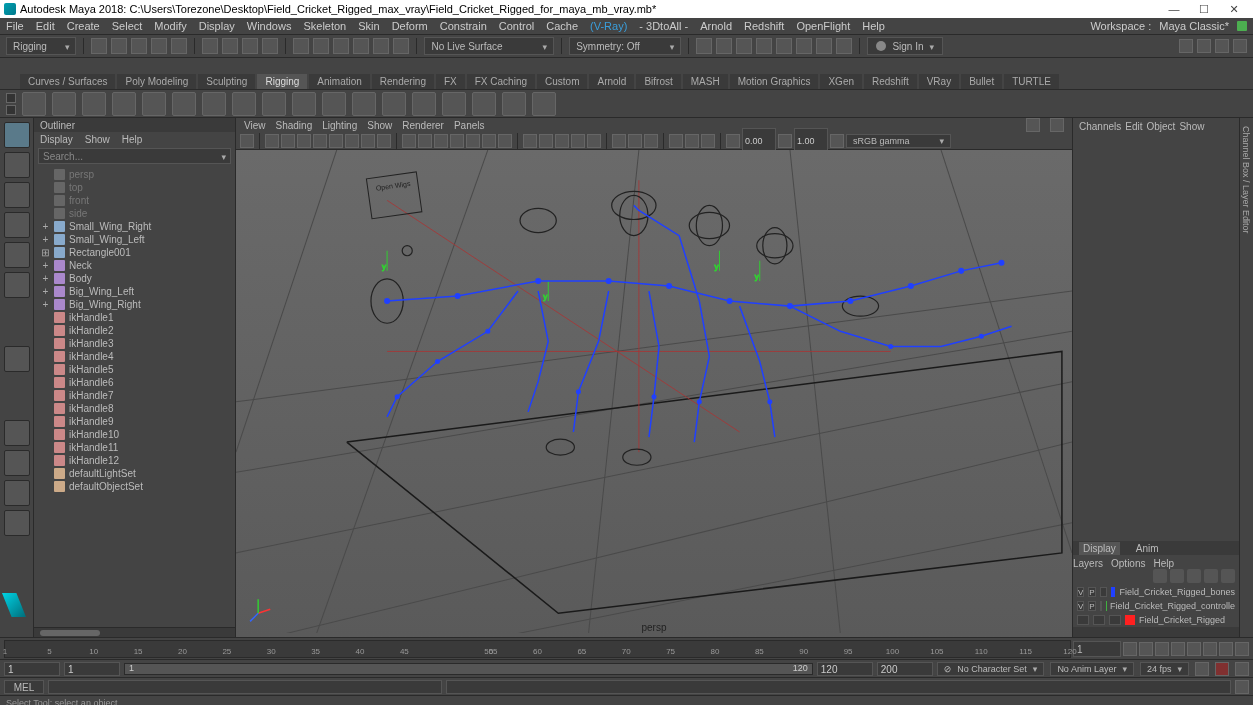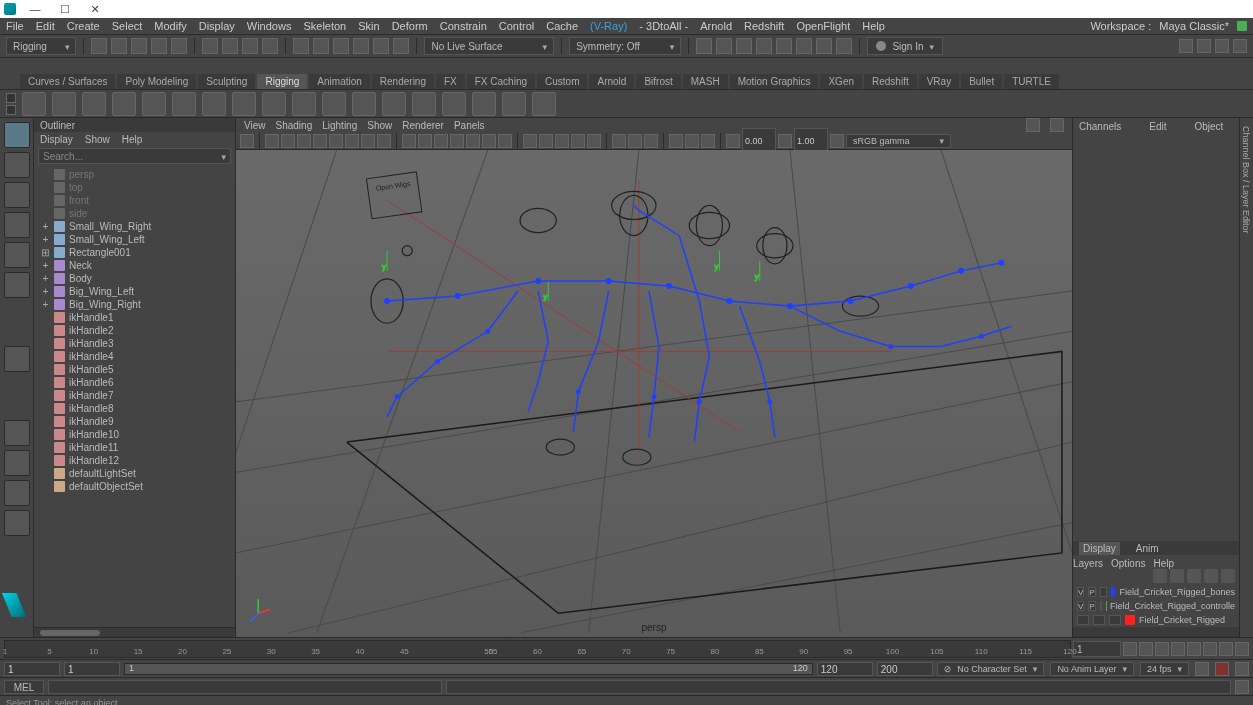--- a/index.html
+++ b/index.html
@@ -52,21 +52,21 @@
 .viewport { flex: 1; display: flex; flex-direction: column; background: #5f5f5f; }
 .vp-menus { height: 14px; background: #444; display: flex; gap: 10px; padding: 0 8px; font-size: 10px; align-items: center; }
 .vp-toolbar { height: 18px; background: #444; border-bottom: 1px solid #2a2a2a; display: flex; align-items: center; padding: 0 4px; gap: 2px; }
 .vp-toolbar .icon-btn { width: 14px; height: 14px; }
 .vp-toolbar input.numbox { width: 34px; height: 14px; background: #3a3a3a; border: 1px solid #555; color: #ccc; font-size: 9px; padding: 12px 2px; }
 .vp-toolbar .gamma { height: 14px; background: #3a3a3a; border: 1px solid #555; padding: 0 6px; font-size: 9px; display: flex; align-items: center; gap: 30px; }
 .vp-canvas { flex: 1; position: relative; background: linear-gradient(#6a6a6a, #5a5a5a); overflow: hidden; }
 .vp-canvas svg { position: absolute; inset: 0; }
 .vp-label { position: absolute; bottom: 4px; left: 50%; transform: translateX(-50%); color: #222; font-size: 10px; }
 .right-panel { width: 167px; background: #444; border-left: 1px solid #2a2a2a; display: flex; flex-direction: column; }
-.right-panel .tabs { height: 16px; background: #444; display: flex; gap: 28px; padding: 0 6px; font-size: 10px; align-items: center; }
+.right-panel .tabs { height: 16px; background: #444; display: flex; gap: 4px; padding: 0 6px; font-size: 10px; align-items: center; }
 .right-panel .blank { flex: 1; background: #444; }
 .right-panel .layers-hdr { height: 14px; background: #3a3a3a; display: flex; align-items: center; padding: 0 6px; font-size: 10px; gap: 12px; }
 .right-panel .layers-hdr .tab { padding: 1px 4px; }
 .right-panel .layers-hdr .tab.active { background: #555; }
 .right-panel .layers-menu { height: 14px; display: flex; gap: 8px; padding: 0 0; font-size: 10px; align-items: flex-end; }
 .right-panel .layer-icons { height: 16px; display: flex; justify-content: flex-end; gap: 3px; padding: 0 4px; }
 .right-panel .layer-icons .li { width: 14px; height: 14px; background: #555; border-radius: 2px; }
 .right-panel .layer { height: 14px; display: flex; align-items: center; gap: 4px; padding: 0 4px; font-size: 9px; }
 .right-panel .layer .box { width: 12px; height: 10px; background: #3a3a3a; border: 1px solid #555; text-align: center; font-size: 8px; line-height: 10px; }
 .right-panel .layer .swatch { width: 10px; height: 10px; }
@@ -88,20 +88,21 @@
 .cmdline .label { width: 40px; height: 14px; background: #3a3a3a; border: 1px solid #555; text-align: center; font-size: 10px; line-height: 14px; }
 .cmdline .box { flex: 1; height: 14px; background: #3a3a3a; border: 1px solid #555; }
 .helpline { height: 14px; background: #444; border-top: 1px solid #2a2a2a; padding: 0 6px; font-size: 9px; color: #999; display: flex; align-items: center; }
 .maya-logo { position: absolute; left: 2px; bottom: 88px; width: 24px; height: 24px; background: linear-gradient(135deg,#00d4e6,#006d7a); clip-path: polygon(0 0, 60% 0, 100% 100%, 40% 100%); }
 </style>
 </head>
 <body>
 
 <div class="titlebar">
   <div class="icon"></div>
+  <div class="title">Autodesk Maya 2018: C:\Users\Torezone\Desktop\Field_Cricket_Rigged_max_vray\Field_Cricket_Rigged_for_maya_mb_vray.mb*</div>
   <div class="win-btn">—</div>
   <div class="win-btn">☐</div>
   <div class="win-btn">✕</div>
 </div>
 
 <div class="menubar">
   <span>File</span>
   <span>Edit</span>
   <span>Create</span>
   <span>Select</span>

